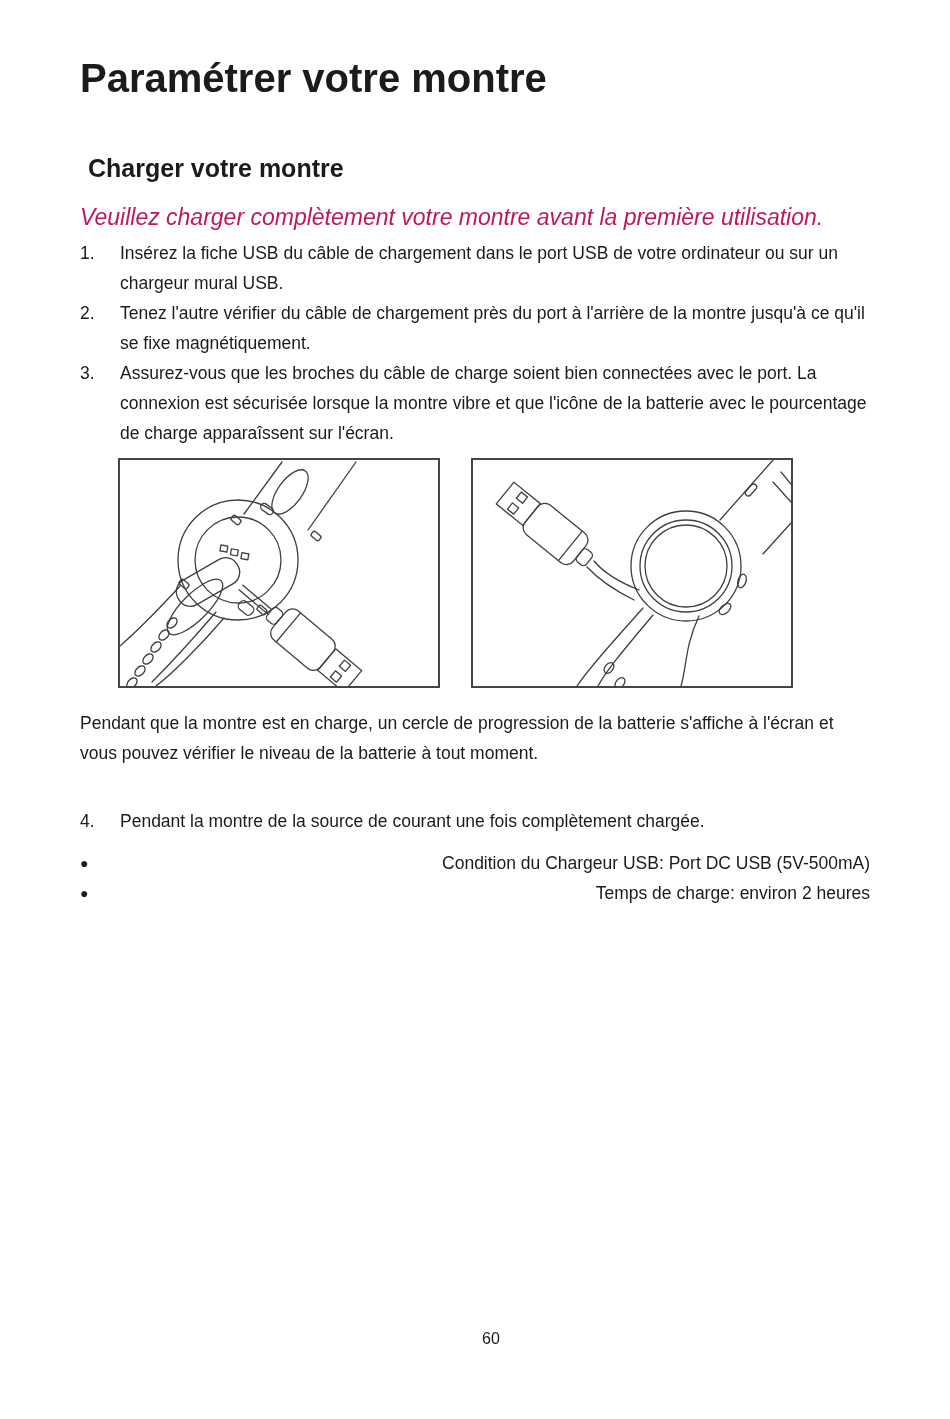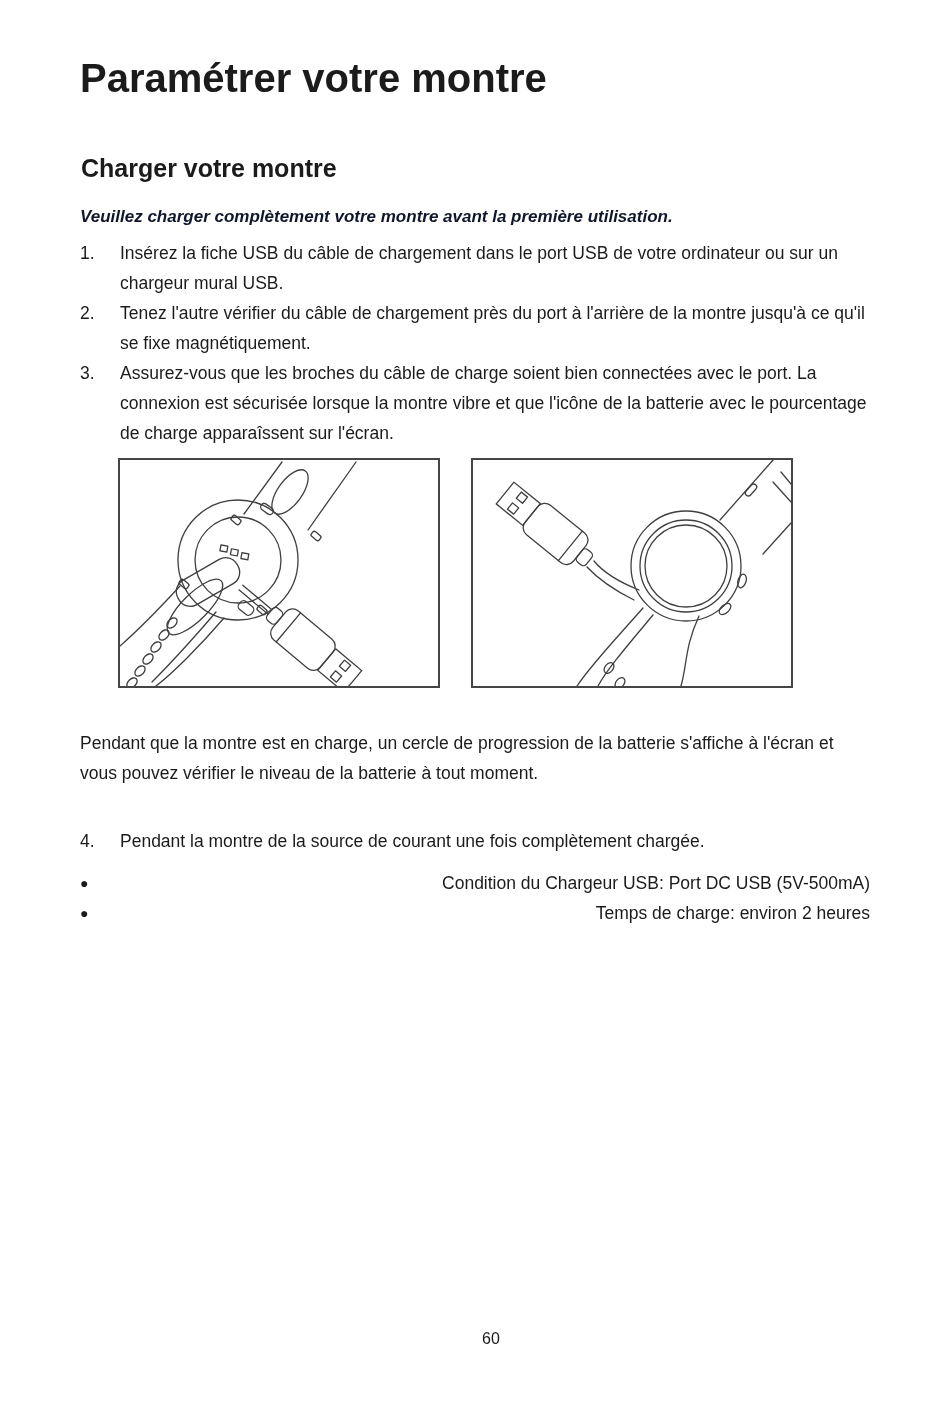--- a/index.html
+++ b/index.html
@@ -12,25 +12,25 @@
     overflow:hidden;
   }
   .page { padding:0 80px; }
 
   .doc-title {
     font-size:40px; font-weight:700; line-height:48px;
     margin:54px 0 0 0;
   }
   .section-heading {
     font-size:25px; font-weight:700; line-height:32px;
-    margin:50px 0 0 1px;
+    margin:50px 0 0 8px;
   }
   .warning-line {
-    color:#0f172a; font-weight:700; font-style:italic;
-    font-size:17px; line-height:26px;
+    color:#be185d; font-weight:400; font-style:italic;
+    font-size:23px; line-height:26px;
     margin:20px 0 0 0;
   }
 
   .steps { margin:8px 0 0 0; font-size:17.5px; line-height:30px; }
   .step-row { display:flex; }
   .step-number { flex:0 0 40px; width:40px; }
   .step-text { flex:1; }
 
   .figures-row { display:flex; gap:31px; margin:10px 0 0 38px; }
   .figure-box {
@@ -40,21 +40,21 @@
     background:#ffffff;
   }
   .figure-box svg { display:block; width:100%; height:100%; }
   .lineart { stroke:#3f3f3f; fill:none; stroke-width:1.3; stroke-linecap:round; stroke-linejoin:round; }
 
   .body-para {
     font-size:17.5px; line-height:30px;
     white-space:pre-wrap;
   }
   .para-1 { margin:44px 0 0 0; }
-  .para-2 { margin:40px 0 0 0; }
+  .para-2 { margin:20px 0 0 0; }
 
   .step4-row { margin-top:38px; }
 
   .bullets { margin:12px 0 0 0; font-size:17.5px; line-height:30px; }
   .bullet-row { display:flex; }
   .bullet-marker { flex:0 0 40px; width:40px; font-size:14px; line-height:30px; }
   .bullet-text { flex:1;text-align:right; }
 
   .page-number {
     position:absolute; top:1330px; left:16px;

